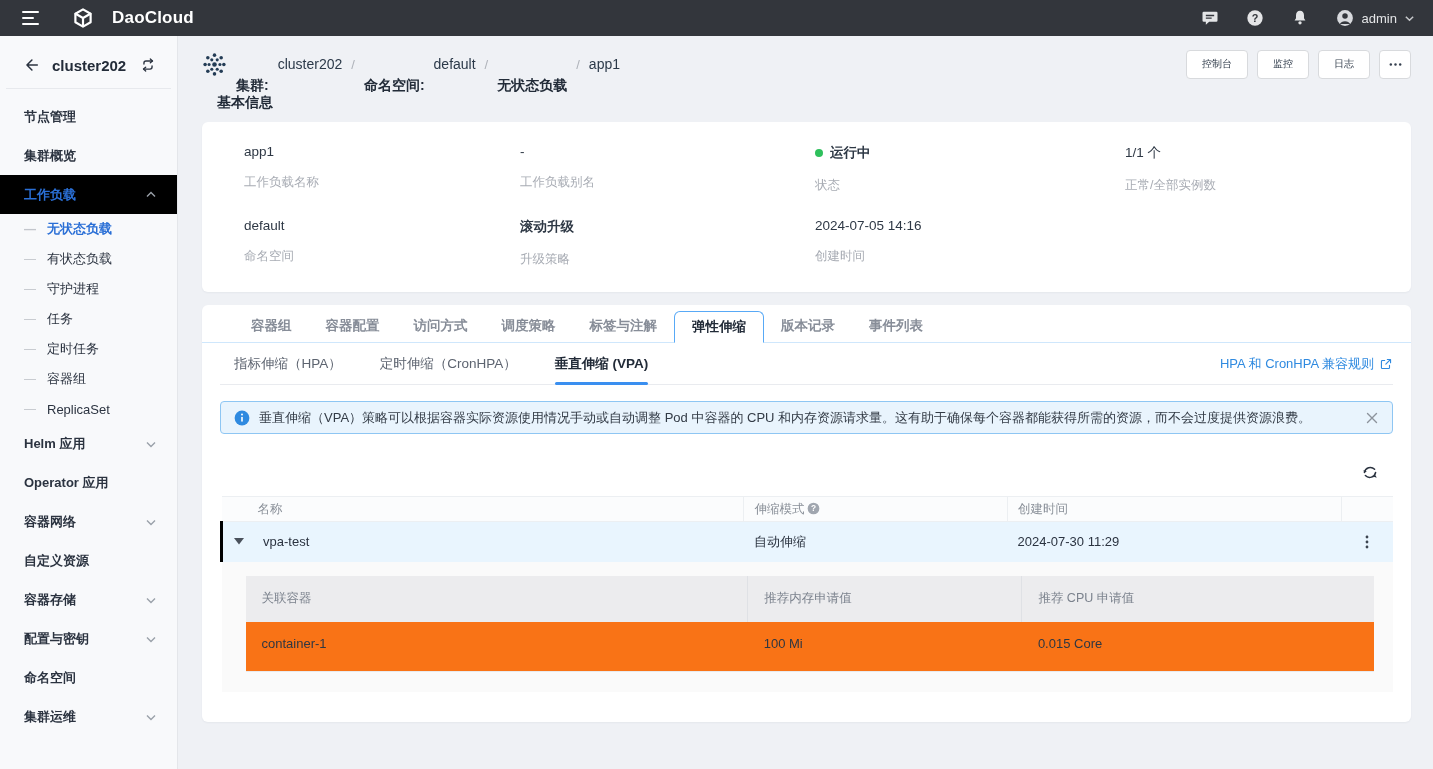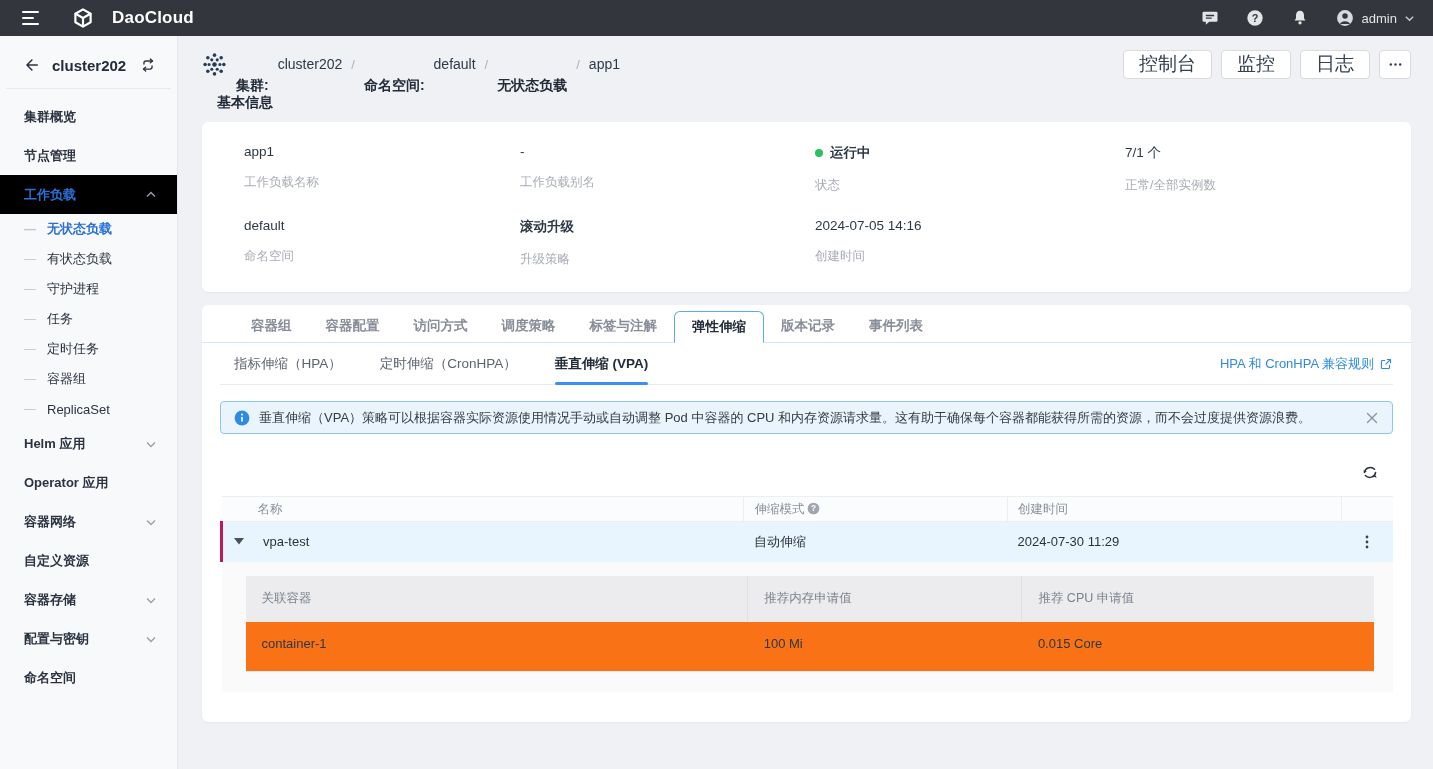--- a/index.html
+++ b/index.html
@@ -40,21 +40,21 @@
 
   
   .main { flex:1; padding:0 22px 0 24px; }
   .page-header { height:44px; margin-top:6px; display:flex; align-items:center; }
   .crumbs { display:flex; align-items:center; gap:9px; font-size:14px; color:#232c39;}
   .crumbs .b { font-weight:bold;margin-top:44px; }
   .crumbs .sep { color:#aeb2b9; font-size:13px;}
   .crumbs .val { color:#2b3949; cursor:pointer;}
   .hdr-actions { margin-left:auto; display:flex; gap:9px; align-items:center;}
   .btn { height:29px; padding:0 15px; background:#fff; border:1px solid #d8dadd;
-    border-radius:4px; font-size:19px; color:#35404f; cursor:pointer;
+    border-radius:4px; font-size:10px; color:#35404f; cursor:pointer;
     font-family:inherit; }
   .btn-more { width:32px; padding:0; display:flex; align-items:center; justify-content:center;}
 
   .sec-title { font-size:14px; font-weight:bold; color:#222b38; margin:8px 0 10px 15px;}
 
   .info-card { background:#fff; border-radius:6px; box-shadow:0 1px 2px rgba(40,50,70,.05);
     padding:22px 0 24px 42px; display:grid; grid-template-columns:276px 295px 310px 1fr;
     row-gap:24px;}
   .f-val { font-size:13.5px; color:#2e3845; font-weight:bold; display:flex; align-items:center; gap:7px;}
   .f-val.norm { font-weight:normal; }
@@ -90,21 +90,21 @@
   .refresh { width:18px; height:18px; color:#2b3340; cursor:pointer;}
   table { width:100%; border-collapse:collapse; table-layout:fixed;}
   thead th { height:25px; font-size:12.5px; font-weight:normal; color:#8a9099;
     text-align:left; background:#fbfcfd; border-top:1px solid #eceff2;
     border-bottom:1px solid #eceff2; border-right:1px solid #eceff2;}
   thead th:last-child { border-right:none; }
   th.c-name { padding-left:36px; }
   th.c-mode,th.c-created { padding-left:10px;margin-top:28px; }
   th .q { vertical-align:-2px; margin-left:3px;}
   tr.vpa-row td { height:40px; background:#e9f5fe; font-size:13px; color:#2b3340;}
-  tr.vpa-row td:first-child { border-left:3px solid #be185d; }
+  tr.vpa-row td:first-child { border-left:3px solid #000000; }
   .name-cell { display:flex; align-items:center; gap:19px; padding-left:11px;}
   .caret { width:10px; height:7px; cursor:pointer; flex-shrink:0;}
   td.p10 { padding-left:10px; }
   .kebab { width:16px; height:16px; color:#3c4450; cursor:pointer; margin:0 auto; display:block;}
 
   tr.panel-row td { background:#fafafa; padding:14px 19px 20px 24px; }
   .nested { width:100%; border-collapse:collapse; background:#fff; table-layout:fixed;}
   .nested thead th { background:#ececee; height:46px; border:none;
     border-right:1px solid #dfe1e5; color:#7b828d; padding-left:16px;}
   .nested thead th:last-child { border-right:none;}
@@ -169,24 +169,24 @@
         <g fill="none" stroke="currentColor" stroke-width="1.5" stroke-linecap="round" stroke-linejoin="round">
           <path d="M5.5 9V7.8A2.3 2.3 0 0 1 7.8 5.5h7"></path>
             <path d="M12.6 3.4l2.4 2.1-2.4 2.1"></path>
           <path d="M14.5 11v1.2a2.3 2.3 0 0 1-2.3 2.3h-7"></path>
             <path d="M7.4 16.6 5 14.5l2.4-2.1"></path>
         </g>
       </svg>
     </div>
     <div class="nav">
       <div class="nav-item">
+          <span>节点管理</span>
+        </div>
+      <div class="nav-item">
           <span>集群概览</span>
-        </div>
-      <div class="nav-item">
-          <span>节点管理</span>
         </div>
       <div class="nav-item open-active">
         <span>工作负载</span>
         <svg class="chev" viewBox="0 0 12 12">
             <path d="M2 7.5l4-4 4 4" fill="none" stroke="currentColor" stroke-width="1.4"></path>
           </svg>
       </div>
       <div class="nav-sub active">
           <span class="dash">—</span>
           <span>无状态负载</span>
@@ -241,20 +241,26 @@
       </div>
       <div class="nav-item">
         <span>配置与密钥</span>
         <svg class="chev" viewBox="0 0 12 12">
             <path d="M2 4.5l4 4 4-4" fill="none" stroke="currentColor" stroke-width="1.4"></path>
           </svg>
       </div>
       <div class="nav-item">
           <span>命名空间</span>
         </div>
+      <div class="nav-item">
+        <span>集群运维</span>
+        <svg class="chev" viewBox="0 0 12 12">
+            <path d="M2 4.5l4 4 4-4" fill="none" stroke="currentColor" stroke-width="1.4"></path>
+          </svg>
+      </div>
     </div>
   </div>
 
   <div class="main">
     <div class="page-header">
       <div class="crumbs">
         <svg style="width:25px;height:25px;color:#233c55" viewBox="0 0 24 24">
           <g fill="currentColor">
             <circle cx="12" cy="12" r="2.2"></circle>
             <circle cx="17.2" cy="12" r="1.5"></circle>
@@ -309,21 +315,21 @@
         <div class="f-lab">工作负载别名</div>
       </div>
       <div>
         <div class="f-val">
             <span class="dot"></span>
             <span>运行中</span>
           </div>
         <div class="f-lab">状态</div>
       </div>
       <div>
-        <div class="f-val norm">7/1 个</div>
+        <div class="f-val norm">1/1 个</div>
         <div class="f-lab">正常/全部实例数</div>
       </div>
       <div>
         <div class="f-val norm">default</div>
         <div class="f-lab">命名空间</div>
       </div>
       <div>
         <div class="f-val">滚动升级</div>
         <div class="f-lab">升级策略</div>
       </div>

